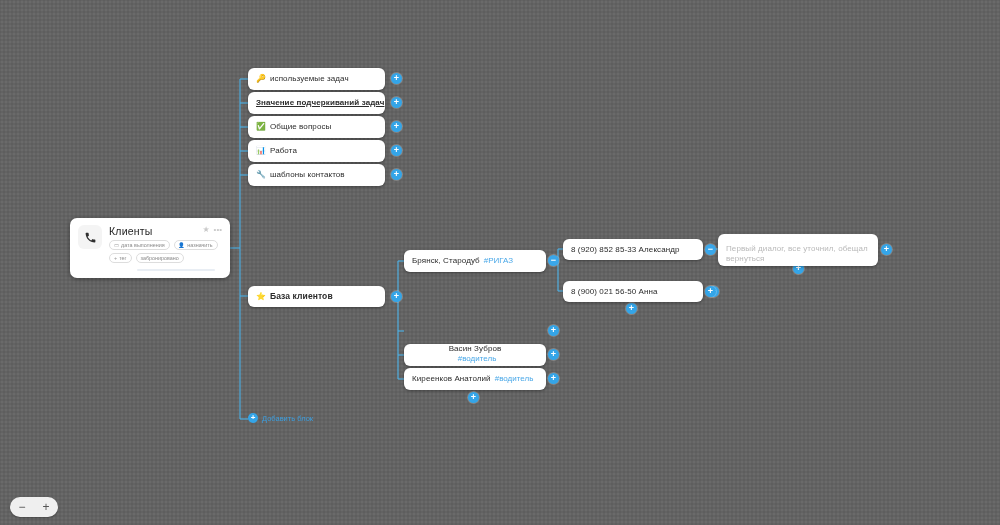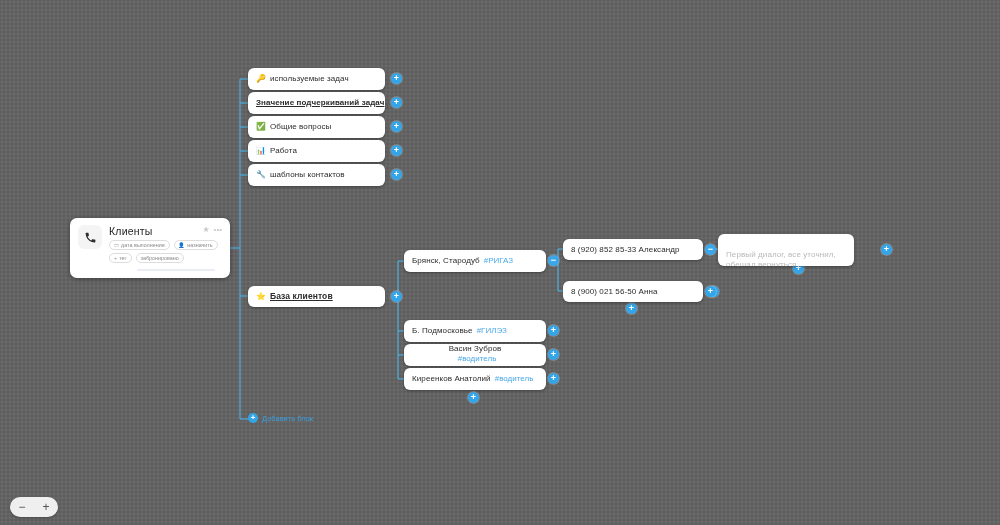--- a/index.html
+++ b/index.html
@@ -53,21 +53,21 @@
 
   .node .emoji {
     font-size: 8px;
     margin-right: 4px;
     display: inline-block;
     line-height: 1;
   }
 
   .node .label { letter-spacing: 0.1px; }
 
-  .label-bold { font-weight: bold; font-size: 8.5px; text-decoration: underline; }
+  .label-bold { font-weight: bold; font-size: 8.5px; }
   .label-link { text-decoration: underline; font-weight: bold; }
   .tag { color: #4aa8e8; margin-left: 4px; }
   .muted { color: #b9b9b9; white-space: normal; }
 
   
   #root-node {
     position: absolute;
     left: 70px;
     top: 218px;
     width: 160px;
@@ -274,24 +274,20 @@
     <span class="label label-bold">База клиентов</span>
   </div>
   <div class="bubble" style="left:391px; top:291px;">+</div>
 
   <div class="node" style="left:404px; top:250px; width:142px; height:22px;">
     <span class="label">Брянск, Стародуб</span>
     <span class="tag">#РИГАЗ</span>
   </div>
   <div class="bubble minus" style="left:548px; top:255px;">−</div>
 
-  <div class="node" style="left:404px; top:320px; width:142px; height:22px;">
-    <span class="label">Б. Подмосковье</span>
-    <span class="tag">#ГИЛЭЗ</span>
-  </div>
   <div class="bubble" style="left:548px; top:325px;">+</div>
 
   <div class="node" style="left:404px; top:344px; width:142px; height:22px;flex-direction:column;">
     <span class="label">Васин Зубров</span>
     <span class="tag">#водитель</span>
   </div>
   <div class="bubble" style="left:548px; top:349px;">+</div>
 
   <div class="node" style="left:404px; top:368px; width:142px; height:22px;">
     <span class="label">Киреенков Анатолий</span>
@@ -307,21 +303,21 @@
   <div class="node" style="left:563px; top:239px; width:140px; height:21px;">
     <span class="label">8 (920) 852 85-33 Александр</span>
   </div>
   <div class="bubble minus" style="left:705px; top:244px;">−</div>
 
   <div class="node" style="left:563px; top:281px; width:140px; height:21px;">
     <span class="label">8 (900) 021 56-50 Анна</span>
   </div>
   <div class="bubble" style="left:705px; top:286px;">+</div>
 
-  <div class="node" style="left:718px; top:234px; width:136px; height:32px; align-items:flex-start; padding-top:16px;">
+  <div class="node" style="left:718px; top:234px; width:160px; height:32px; align-items:flex-start; padding-top:10px;">
     <span class="label muted">Первый диалог, все уточнил, обещал вернуться</span>
   </div>
   <div class="bubble" style="left:881px; top:244px;">+</div>
 
   <div id="add-block">
     <span class="plus-ic">+</span>
     <span>Добавить блок</span>
   </div>
 
   <div id="zoom-control">

